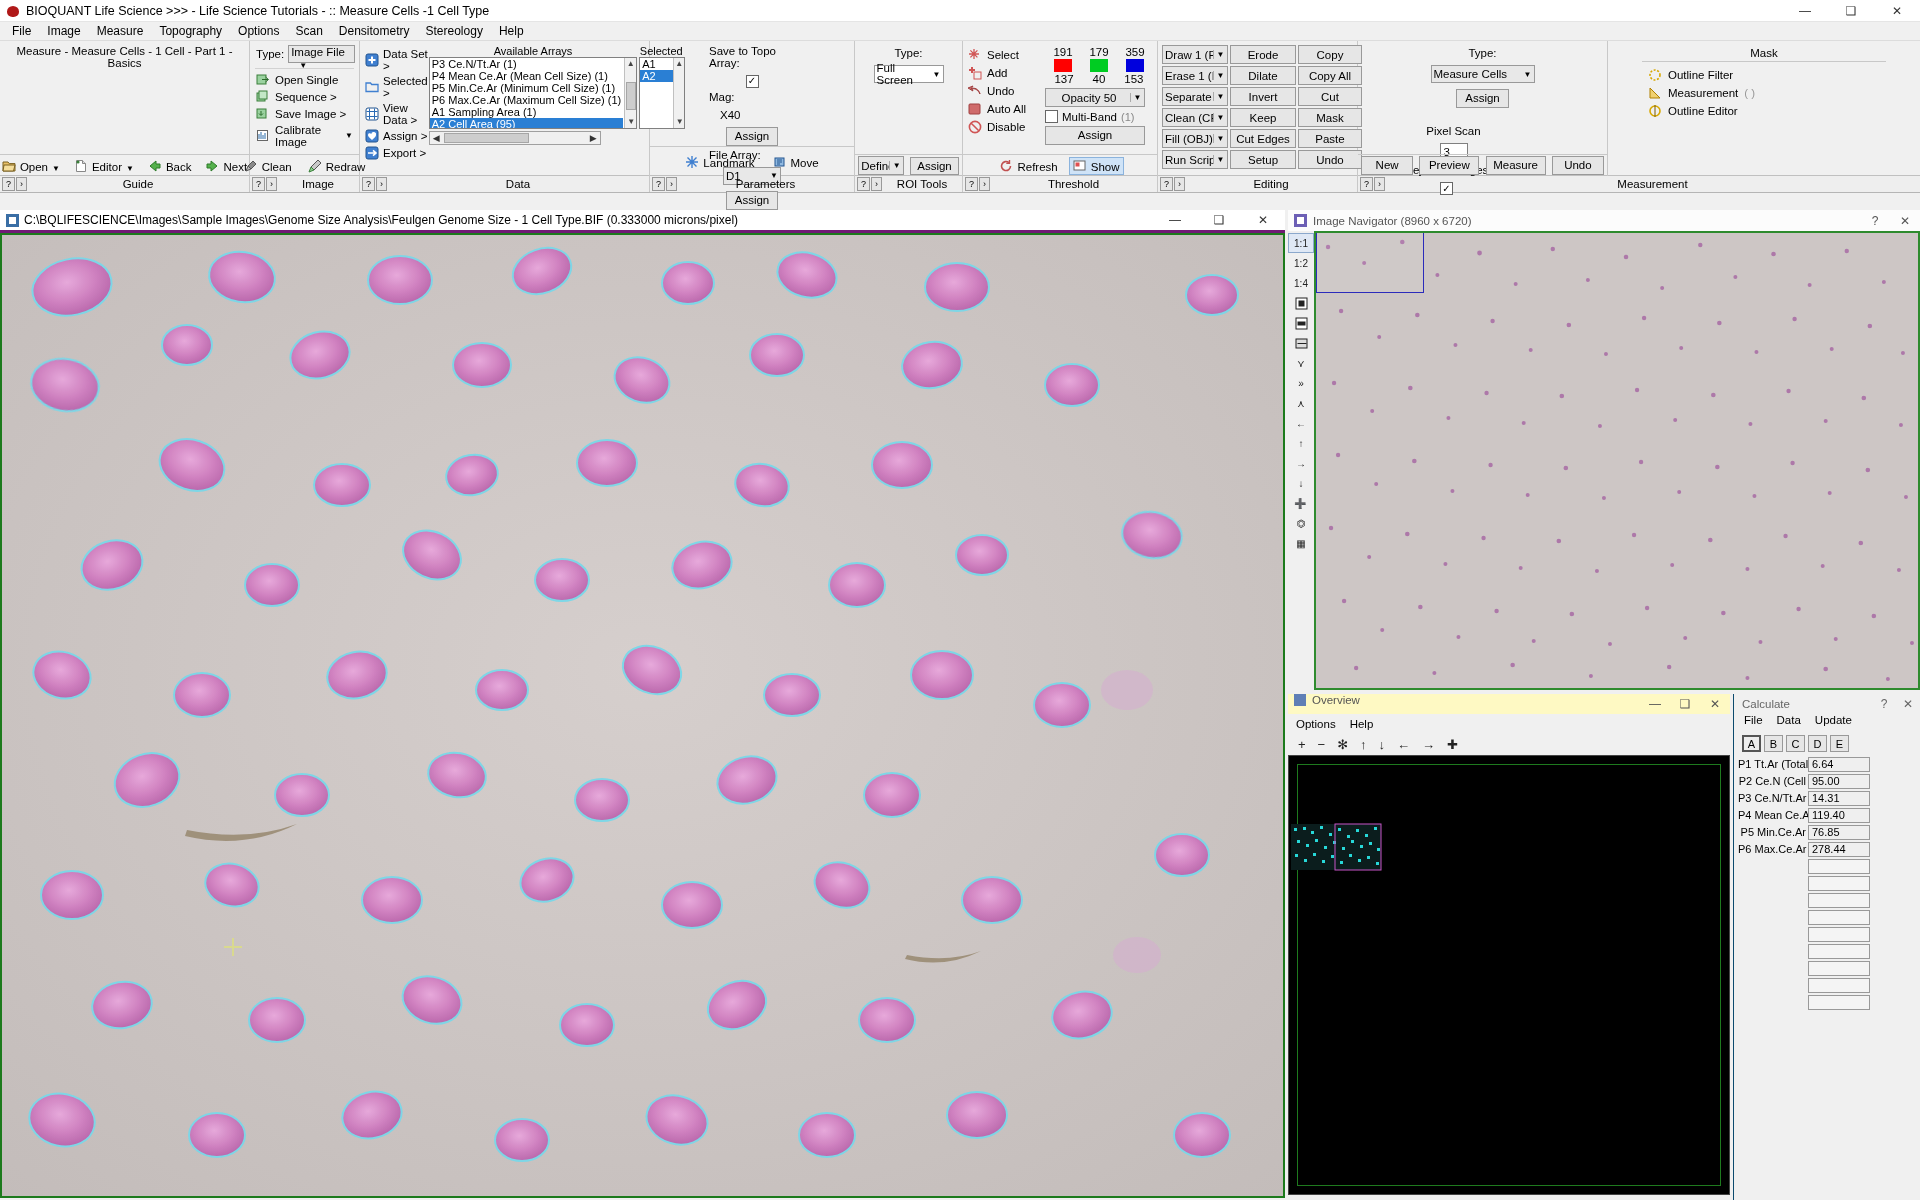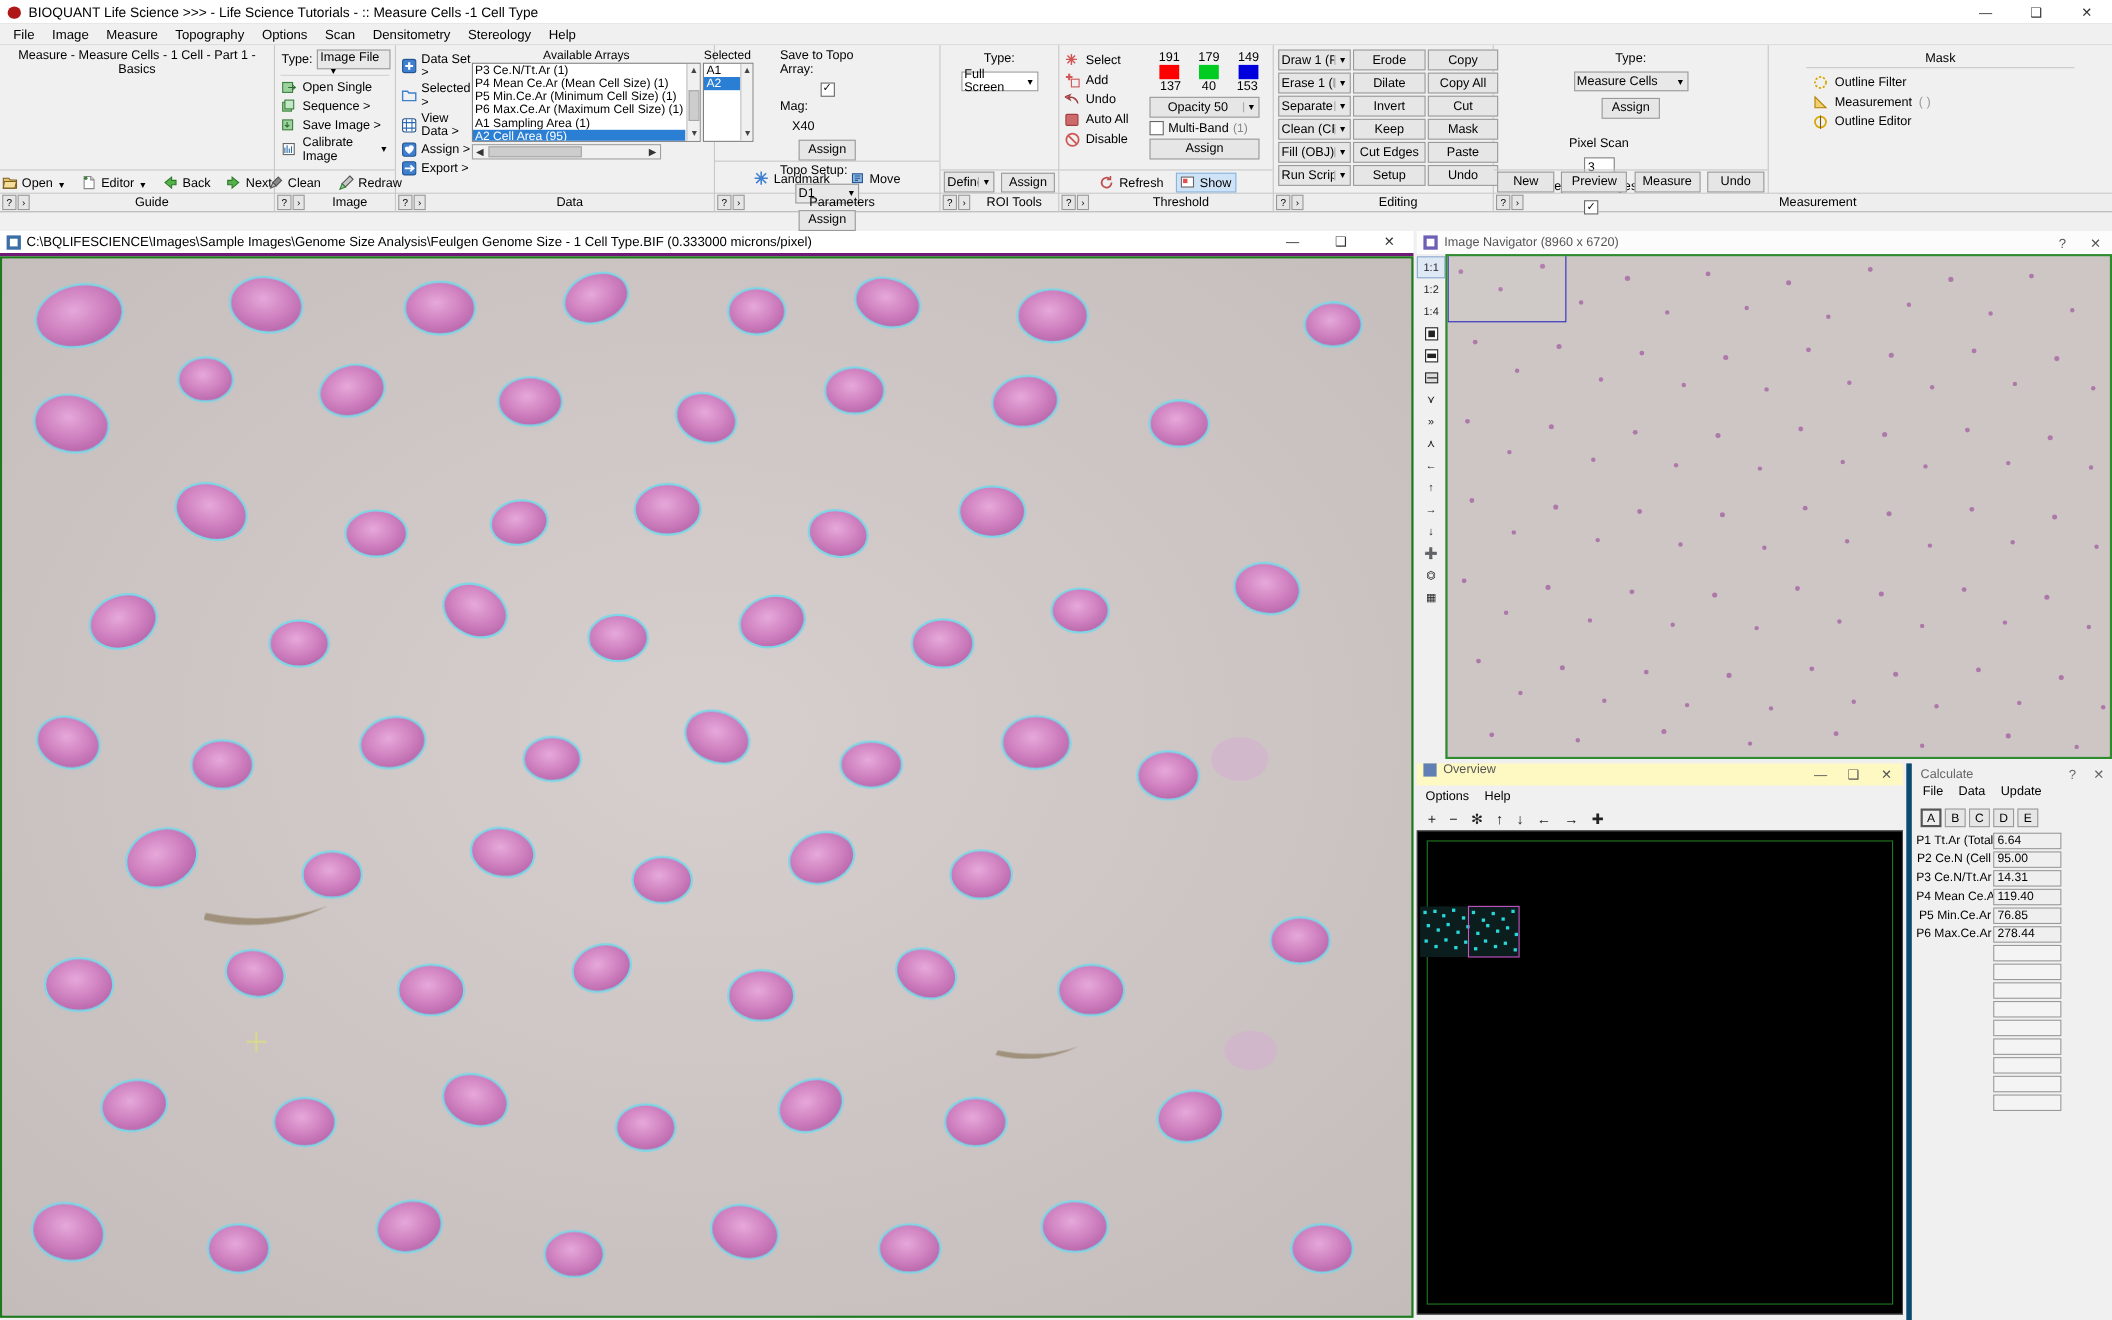--- a/index.html
+++ b/index.html
@@ -162,21 +162,21 @@
   .ovwin .oicon{width:12px;height:12px;background:#5f7fb5;margin-right:6px;}
   .ovwin .otitle{font-size:11.5px;color:#555;}
   .ovwin .obtns{margin-left:auto;display:flex;}
   .ovwin .obtn{width:30px;height:20px;display:flex;align-items:center;justify-content:center;color:#555;font-size:12px;}
   .ovmenu{height:19px;display:flex;align-items:center;gap:14px;padding-left:8px;font-size:11.5px;}
   .ovtools{height:22px;display:flex;align-items:center;gap:12px;padding-left:10px;font-size:13px;color:#222;}
   .ovcanvas{height:440px;background:#000;position:relative;border:1px solid #444;}
   .ovgreen{position:absolute;left:8px;top:8px;right:8px;bottom:8px;border:1px solid #1e7a1e;}
 
   
-  .calcwin{position:absolute;left:1733px;top:694px;width:187px;height:506px;background:#f0f0f0;border-left:5px solid #0c4a6e;}
+  .calcwin{position:absolute;left:1733px;top:694px;width:187px;height:506px;background:#f0f0f0;border-left:1px solid #0c4a6e;}
   .calcwin .wbar{height:20px;display:flex;align-items:center;padding-left:8px;}
   .calcwin .ctitle{font-size:11.5px;color:#666;}
   .calcwin .cbtns{margin-left:auto;display:flex;}
   .calcwin .cbtn{width:24px;height:20px;display:flex;align-items:center;justify-content:center;color:#666;font-size:12px;}
   .calcmenu{height:18px;display:flex;gap:14px;padding-left:10px;font-size:11.5px;}
   .calctabs{display:flex;gap:3px;padding:3px 0 4px 8px;}
   .calctabs .tab{width:19px;height:17px;border:1px solid #999;background:#e6e6e6;font-size:11px;display:flex;align-items:center;justify-content:center;}
   .calctabs .tab.sel{border:2px solid #555;background:#ededed;}
   .calcrows{padding-left:4px;}
   .crow{display:flex;align-items:center;height:16px;margin-bottom:1px;}
@@ -419,21 +419,21 @@
       <div class="prow">
         <span class="pl">Save to Topo Array:</span>
         <span class="cbox">✓</span>
       </div>
       <div class="prow">
         <span class="pl">Mag:</span>
         <span style="width:64px">X40</span>
         <span class="btn">Assign</span>
       </div>
       <div class="prow">
-        <span class="pl">Topo Setup:</span>
+        <span class="pl">File Array:</span>
         <span class="combofake" style="width:58px;display:inline-flex;align-items:center;justify-content:space-between">
           <span>D1</span>
           <span style="font-size:8px">▼</span>
         </span>
         <span class="btn">Assign</span>
       </div>
       <div class="prow">
         <span class="pl">Z Offset:</span>
         <input class="txtin" style="width: 58px;" value="0">
       </div>
@@ -525,21 +525,21 @@
                 <path d="M3.2 3.2l7.6 7.6" stroke="#d05555" stroke-width="1.6"></path>
               </svg>
           </span>
           <span>Disable</span>
         </div>
       </div>
       <div class="th-right">
         <div class="rgbrow">
           <span>191</span>
           <span>179</span>
-          <span>149</span>
+          <span>359</span>
         </div>
         <div class="rgbsw">
           <i style="background:#ff0000"></i>
           <i style="background:#00cc22"></i>
           <i style="background:#0000dd"></i>
         </div>
         <div class="rgbrow">
           <span>137</span>
           <span>40</span>
           <span>153</span>

